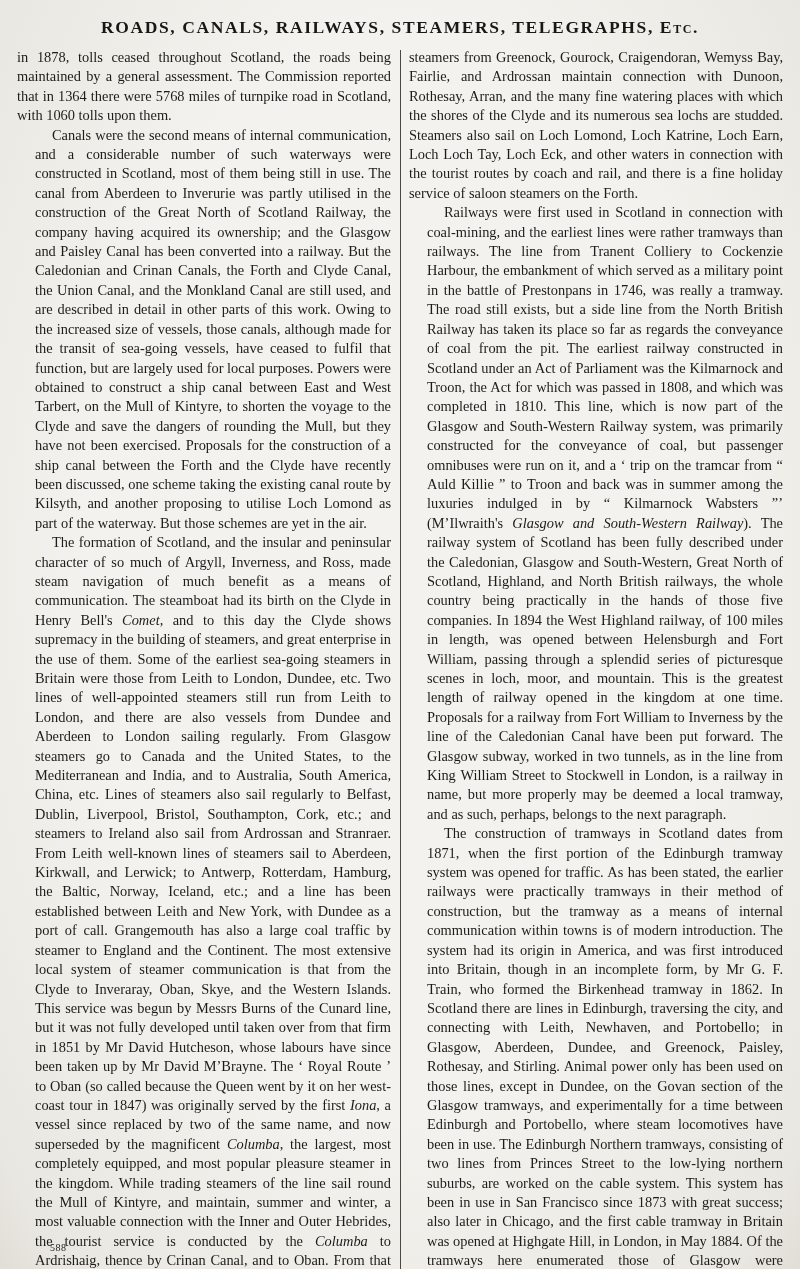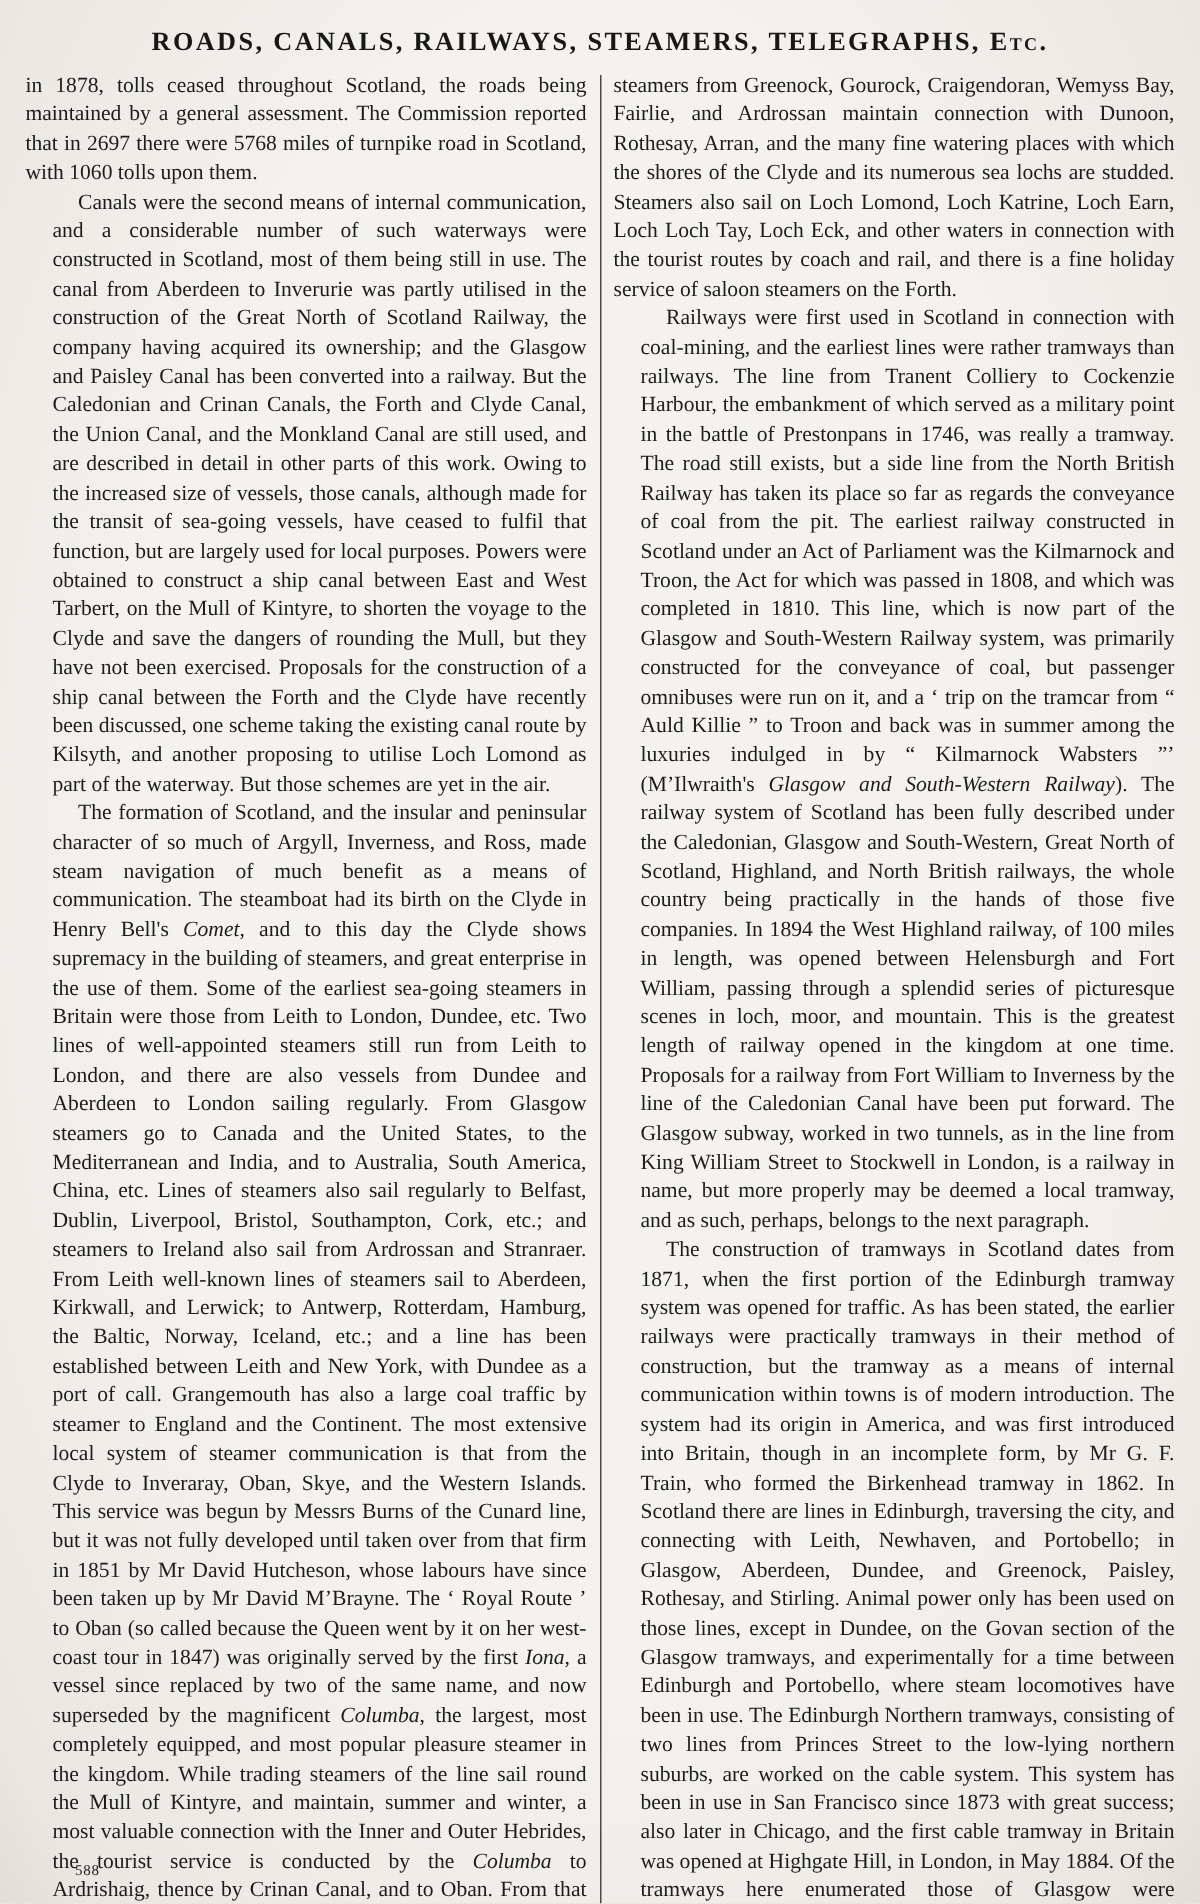--- a/index.html
+++ b/index.html
@@ -64,21 +64,21 @@
   }
 </style>
 </head>
 <body>
 
 <div class="page">
   <div class="running-head">ROADS, CANALS, RAILWAYS, STEAMERS, TELEGRAPHS, Etc.</div>
 
   <div class="columns">
     <div class="column" id="col-left">
-        <p><span>in 1878, tolls ceased throughout Scotland, the roads being maintained by a general assessment.  The Commission reported that in 2697 there were 5768 miles of turnpike road in Scotland, with 1060 tolls upon them.</span></p>
+        <p><span>in 1878, tolls ceased throughout Scotland, the roads being maintained by a general assessment.  The Commission reported that in 1364 there were 5768 miles of turnpike road in Scotland, with 1060 tolls upon them.</span></p>
         <p class="indent"><span>Canals were the second means of internal communication, and a considerable number of such waterways were constructed in Scotland, most of them being still in use.  The canal from Aberdeen to Inverurie was partly utilised in the construction of the Great North of Scotland Railway, the company having acquired its ownership; and the Glasgow and Paisley Canal has been converted into a railway.  But the Caledonian and Crinan Canals, the Forth and Clyde Canal, the Union Canal, and the Monkland Canal are still used, and are described in detail in other parts of this work.  Owing to the increased size of vessels, those canals, although made for the transit of sea-going vessels, have ceased to fulfil that function, but are largely used for local purposes.  Powers were obtained to construct a ship canal between East and West Tarbert, on the Mull of Kintyre, to shorten the voyage to the Clyde and save the dangers of rounding the Mull, but they have not been exercised.  Proposals for the construction of a ship canal between the Forth and the Clyde have recently been discussed, one scheme taking the existing canal route by Kilsyth, and another proposing to utilise Loch Lomond as part of the waterway.  But those schemes are yet in the air.</span></p>
         <p class="indent"><span>The formation of Scotland, and the insular and peninsular character of so much of Argyll, Inverness, and Ross, made steam navigation of much benefit as a means of communication.  The steamboat had its birth on the Clyde in Henry Bell's </span><i>Comet</i><span>, and to this day the Clyde shows supremacy in the building of steamers, and great enterprise in the use of them.  Some of the earliest sea-going steamers in Britain were those from Leith to London, Dundee, etc.  Two lines of well-appointed steamers still run from Leith to London, and there are also vessels from Dundee and Aberdeen to London sailing regularly.  From Glasgow steamers go to Canada and the United States, to the Mediterranean and India, and to Australia, South America, China, etc.  Lines of steamers also sail regularly to Belfast, Dublin, Liverpool, Bristol, Southampton, Cork, etc.; and steamers to Ireland also sail from Ardrossan and Stranraer.  From Leith well-known lines of steamers sail to Aberdeen, Kirkwall, and Lerwick; to Antwerp, Rotterdam, Hamburg, the Baltic, Norway, Iceland, etc.; and a line has been established between Leith and New York, with Dundee as a port of call.  Grangemouth has also a large coal traffic by steamer to England and the Continent.  The most extensive local system of steamer communication is that from the Clyde to Inveraray, Oban, Skye, and the Western Islands.  This service was begun by Messrs Burns of the Cunard line, but it was not fully developed until taken over from that firm in 1851 by Mr David Hutcheson, whose labours have since been taken up by Mr David M’Brayne.  The ‘ Royal Route ’ to Oban (so called because the Queen went by it on her west-coast tour in 1847) was originally served by the first </span><i>Iona</i><span>, a vessel since replaced by two of the same name, and now superseded by the magnificent </span><i>Columba</i><span>, the largest, most completely equipped, and most popular pleasure steamer in the kingdom.  While trading steamers of the line sail round the Mull of Kintyre, and maintain, summer and winter, a most valuable connection with the Inner and Outer Hebrides, the tourist service is conducted by the </span><i>Columba</i><span> to Ardrishaig, thence by Crinan Canal, and to Oban.  From that port vessels sail to Inverness by the Caledonian Canal, to Tobermory in Mull, to Staffa and Iona, to Stornoway, Lochmaddy, etc.  A railway steamer connects Skye with Strome Ferry, the present terminus of the Dingwall and Skye railway; and many</span></p>
       </div>
     <div class="col-divider"></div>
     <div class="column" id="col-right">
         <p><span>steamers from Greenock, Gourock, Craigendoran, Wemyss Bay, Fairlie, and Ardrossan maintain connection with Dunoon, Rothesay, Arran, and the many fine watering places with which the shores of the Clyde and its numerous sea lochs are studded.  Steamers also sail on Loch Lomond, Loch Katrine, Loch Earn, Loch Loch Tay, Loch Eck, and other waters in connection with the tourist routes by coach and rail, and there is a fine holiday service of saloon steamers on the Forth.</span></p>
         <p class="indent"><span>Railways were first used in Scotland in connection with coal-mining, and the earliest lines were rather tramways than railways.  The line from Tranent Colliery to Cockenzie Harbour, the embankment of which served as a military point in the battle of Prestonpans in 1746, was really a tramway.  The road still exists, but a side line from the North British Railway has taken its place so far as regards the conveyance of coal from the pit.  The earliest railway constructed in Scotland under an Act of Parliament was the Kilmarnock and Troon, the Act for which was passed in 1808, and which was completed in 1810.  This line, which is now part of the Glasgow and South-Western Railway system, was primarily constructed for the conveyance of coal, but passenger omnibuses were run on it, and a ‘ trip on the tramcar from “ Auld Killie ” to Troon and back was in summer among the luxuries indulged in by “ Kilmarnock Wabsters ”’ (M’Ilwraith's </span><i>Glasgow and South-Western Railway</i><span>).  The railway system of Scotland has been fully described under the Caledonian, Glasgow and South-Western, Great North of Scotland, Highland, and North British railways, the whole country being practically in the hands of those five companies.  In 1894 the West Highland railway, of 100 miles in length, was opened between Helensburgh and Fort William, passing through a splendid series of picturesque scenes in loch, moor, and mountain.  This is the greatest length of railway opened in the kingdom at one time.  Proposals for a railway from Fort William to Inverness by the line of the Caledonian Canal have been put forward.  The Glasgow subway, worked in two tunnels, as in the line from King William Street to Stockwell in London, is a railway in name, but more properly may be deemed a local tramway, and as such, perhaps, belongs to the next paragraph.</span></p>
         <p class="indent"><span>The construction of tramways in Scotland dates from 1871, when the first portion of the Edinburgh tramway system was opened for traffic.  As has been stated, the earlier railways were practically tramways in their method of construction, but the tramway as a means of internal communication within towns is of modern introduction.  The system had its origin in America, and was first introduced into Britain, though in an incomplete form, by Mr G. F. Train, who formed the Birkenhead tramway in 1862.  In Scotland there are lines in Edinburgh, traversing the city, and connecting with Leith, Newhaven, and Portobello; in Glasgow, Aberdeen, Dundee, and Greenock, Paisley, Rothesay, and Stirling.  Animal power only has been used on those lines, except in Dundee, on the Govan section of the Glasgow tramways, and experimentally for a time between Edinburgh and Portobello, where steam locomotives have been in use.  The Edinburgh Northern tramways, consisting of two lines from Princes Street to the low-lying northern suburbs, are worked on the cable system.  This system has been in use in San Francisco since 1873 with great success; also later in Chicago, and the first cable tramway in Britain was opened at Highgate Hill, in London, in May 1884.  Of the tramways here enumerated those of Glasgow were constructed, and are now worked, by the Corporation; in Edinburgh the city portion has been acquired by the Corporation and let on lease; while in Dundee the lines were constructed by the city and are worked</span></p>
       </div>
   </div>

